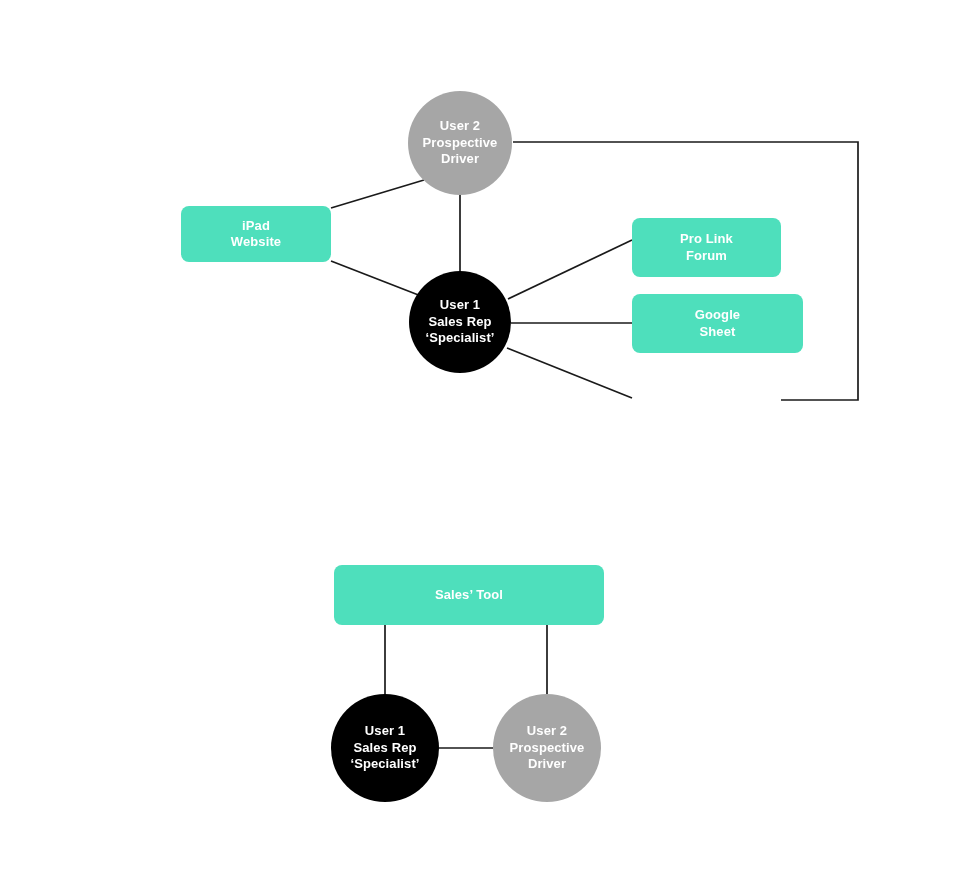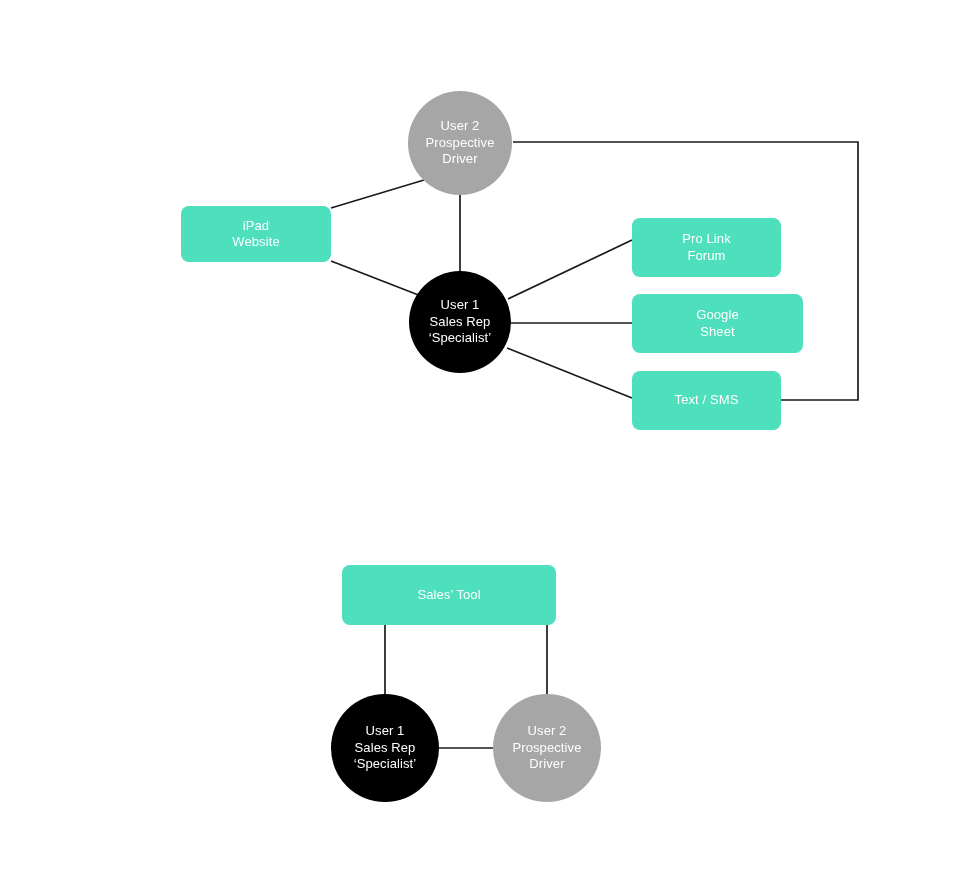--- a/index.html
+++ b/index.html
@@ -24,21 +24,21 @@
     width: 980px;
     height: 895px;
   }
   .node {
     position: absolute;
     display: flex;
     align-items: center;
     justify-content: center;
     text-align: center;
     color: #ffffff;
-    font-weight: normal;
+    font-weight: bold;
     font-size: 13px;
     line-height: 16.5px;
     letter-spacing: 0.1px;
     z-index: 5;
   }
   .node .lbl {
     width: 100%;
     padding: 0 4px;
     box-sizing: border-box;
   }
@@ -82,25 +82,22 @@
   </div>
 
   <div class="node rect" id="n-pro-link-forum" style="background: rgb(78, 223, 188); color: rgb(255, 255, 255); left: 632px; top: 218px; width: 149px; height: 59px; align-items: center;">
     <div class="lbl">Pro Link<br>Forum</div>
   </div>
 
   <div class="node rect" id="n-google-sheet" style="background: rgb(78, 223, 188); color: rgb(255, 255, 255); left: 632px; top: 294px; width: 171px; height: 59px;">
     <div class="lbl">Google<br>Sheet</div>
   </div>
 
-  <div class="node rect" id="n-text-sms" style="background: rgb(78, 223, 188); color: rgb(255, 255, 255); left: 632px; top: 371px; width: 149px; height: 59px;">
-    <div class="lbl">Text / SMS</div>
-  </div>
 
-  <div class="node rect" id="n-sales-tool" style="background: rgb(78, 223, 188); color: rgb(255, 255, 255); left: 342px; top: 565px; width: 214px; height: 60px;">
+  <div class="node rect" id="n-sales-tool" style="background: rgb(78, 223, 188); color: rgb(255, 255, 255); left: 334px; top: 565px; width: 270px; height: 60px;">
     <div class="lbl">Sales’ Tool</div>
   </div>
 
   <div class="node circle" id="n-user1-bottom" style="background: rgb(0, 0, 0); color: rgb(255, 255, 255); left: 331px; top: 694px; width: 108px; height: 108px;">
     <div class="lbl">User 1<br>Sales Rep<br>‘Specialist’</div>
   </div>
 
   <div class="node circle" id="n-user2-bottom" style="background: rgb(166, 166, 166); color: rgb(255, 255, 255); left: 493px; top: 694px; width: 108px; height: 108px;">
     <div class="lbl">User 2<br>Prospective<br>Driver</div>
   </div>

